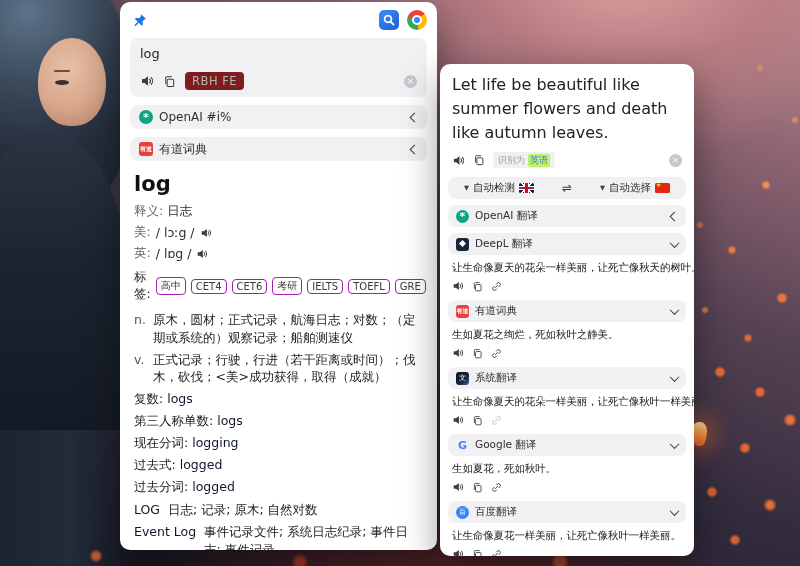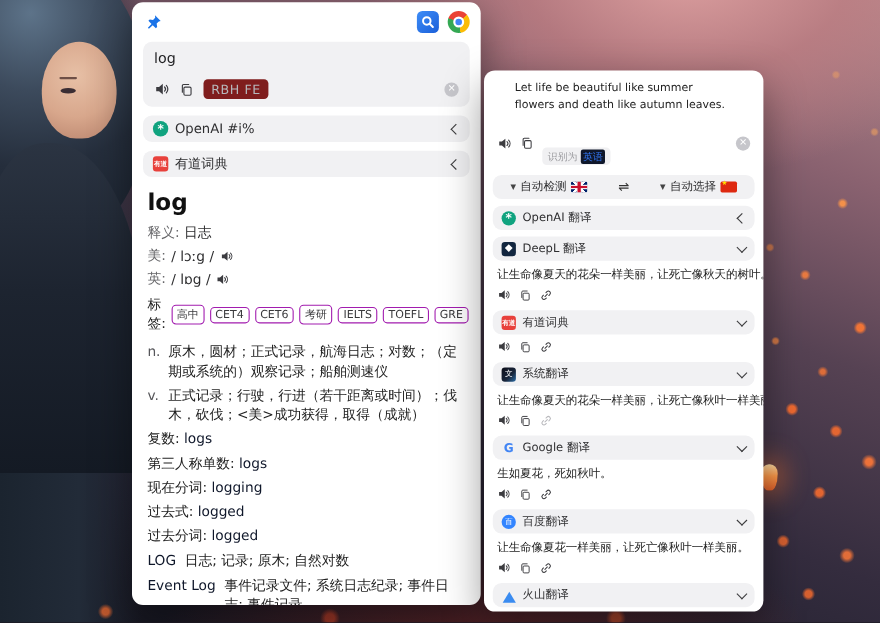--- a/index.html
+++ b/index.html
@@ -94,24 +94,24 @@
   .tags-row { display:flex; align-items:center; gap:5px; margin:7px 0 8px; }
   .tag { border:1px solid #a21caf; border-radius:4px; padding:1px 4px; font-size:10px; color:#39393c; white-space:nowrap; }
   .def-row { display:flex; gap:5px; margin:4px 0; line-height:1.42; }
   .def-pos { color:#56565a; flex:none; width:14px; }
   .form-row { margin:5px 0; }
   .blue { color:#0f172a; }
   .phrase-row { display:flex; gap:8px; margin:5px 0; line-height:1.38; }
   .phrase-term { white-space:nowrap; flex:none; }
 
   
-  .src-text { padding:9px 28px 0; font-size:10px; line-height:1.5; color:#222; }
+  .src-text { padding:9px 12px 0; font-size:16px; line-height:1.5; color:#222; }
   .src-tools { display:flex; align-items:center; gap:8px; padding:7px 12px 4px; }
-  .detect-badge { background:#f0f0f2; border-radius:4px; padding:1.5px 5px; font-size:9px; color:#9a9a9e; display:inline-flex; align-items:flex-start; gap:3px;margin-top:24px; }
-  .detect-lang { color:#3478f6; background:#0f172a; border-radius:2px; padding:0 2px; }
+  .detect-badge { background:#f0f0f2; border-radius:4px; padding:1.5px 5px; font-size:9px; color:#9a9a9e; display:inline-flex; align-items:flex-start; gap:3px; }
+  .detect-lang { color:#3478f6; background:#bef264; border-radius:2px; padding:0 2px; }
 
   .lang-bar { margin:5px 8px 0; height:22px; justify-content:space-between; padding:0 16px; font-size:10.5px; color:#2e2e30; }
   .lang-pick { display:inline-flex; align-items:center; gap:4px; }
   .dd-arrow { font-size:6.5px; color:#444; }
   .swap { font-size:12px; color:#333; }
   .flag { width:15px; height:10px; border-radius:1.5px; display:inline-block; position:relative; flex:none; }
   .flag-uk { background-color:#012169;
     background-image:
       linear-gradient(#C8102E,#C8102E), linear-gradient(#C8102E,#C8102E),
       linear-gradient(#fff,#fff), linear-gradient(#fff,#fff),
@@ -351,20 +351,21 @@
           <path d="M7.2 10.1l-1.1 1.1a2.3 2.3 0 0 1-3.3-3.3L3.9 6.8"></path>
         </svg>
       </span>
   </div>
 
   <div class="gbar svc-bar">
     <span class="logo logo-youdao logo-s">有道</span>
     <span>有道词典</span>
     <span class="chev down"></span>
   </div>
+  <div class="svc-result">生如夏花之绚烂，死如秋叶之静美。</div>
   <div class="svc-tools">
     <span class="icon-btn">
         <svg width="12" height="12" viewBox="0 0 14 14">
           <path fill="#3c3c40" d="M2 5h2.6L8 2.2v9.6L4.6 9H2z"></path>
           <path fill="none" stroke="#3c3c40" stroke-width="1.1" stroke-linecap="round" d="M9.6 5.1a2.7 2.7 0 0 1 0 3.8M11.2 3.6a4.9 4.9 0 0 1 0 6.8"></path>
         </svg>
       </span>
     <span class="icon-btn">
         <svg width="11" height="11" viewBox="0 0 14 14">
           <rect x="4.5" y="4.5" width="7" height="8" rx="1.2" fill="none" stroke="#3c3c40" stroke-width="1.1"></rect>

